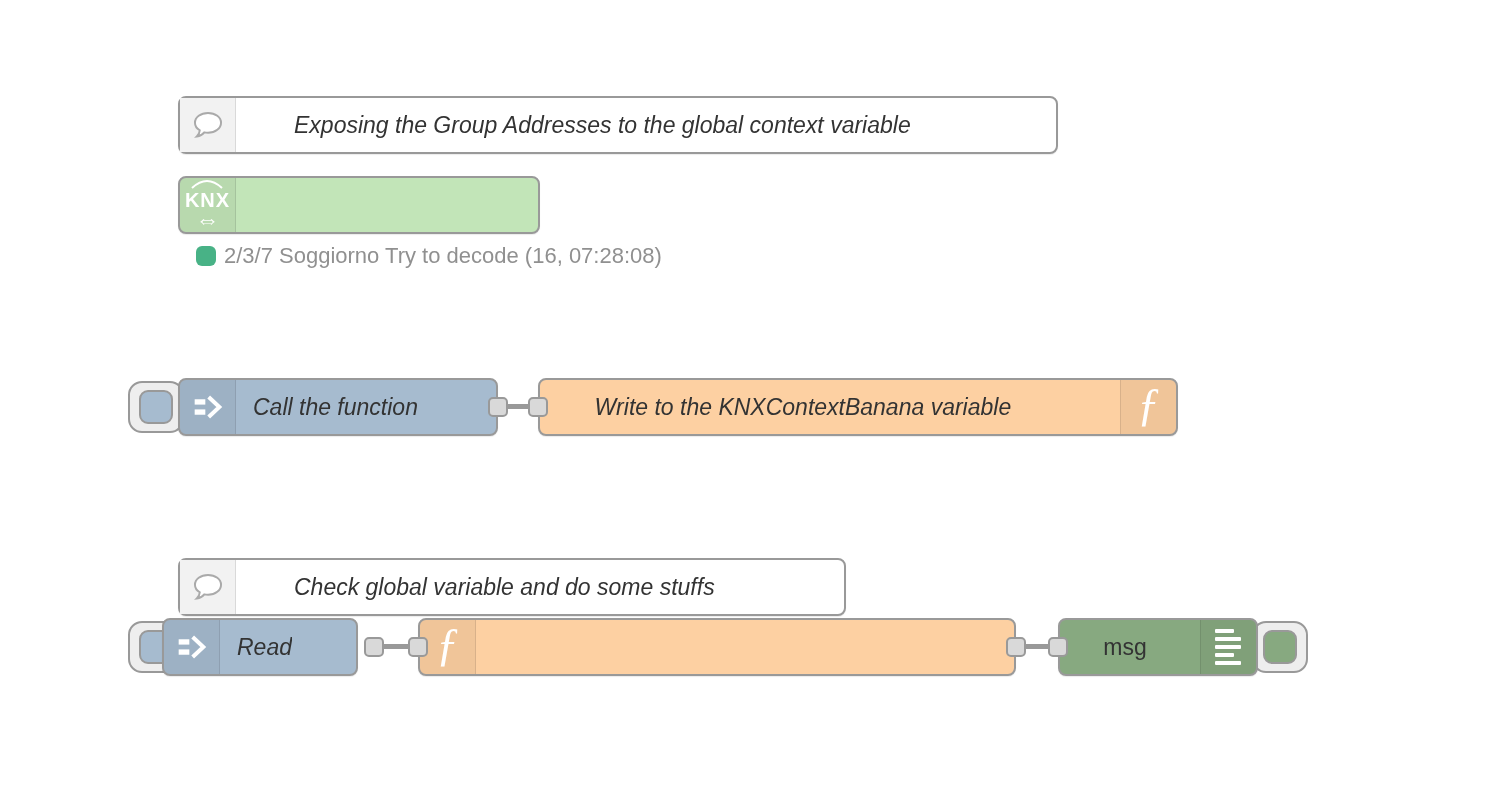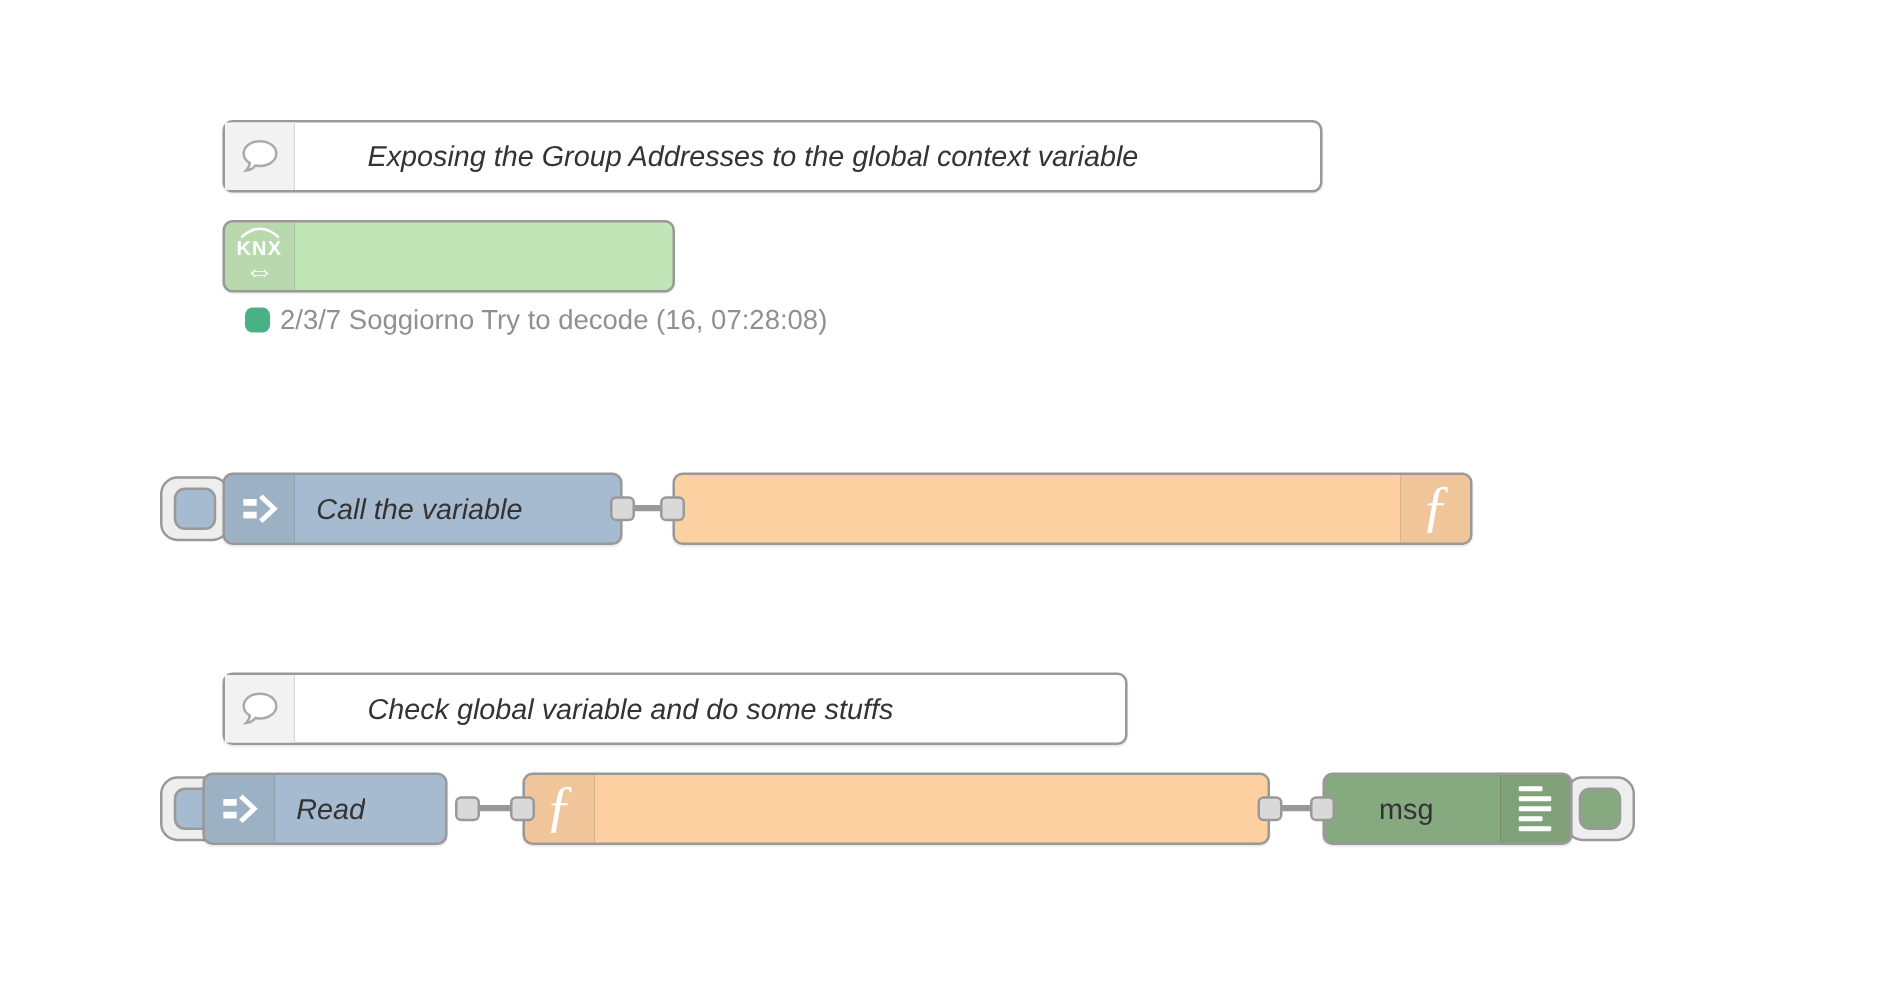--- a/index.html
+++ b/index.html
@@ -95,21 +95,21 @@
   .status-dot{
     width:20px;height:20px;border-radius:6px;
     background:var(--status-dot,#48b286);flex:0 0 auto;
   }
   .status-text{
     margin-left:8px;font-size:22px;color:var(--status-text,#909090);
     white-space:nowrap;
   }
 
   .knx-icon{display:flex;flex-direction:column;align-items:center;line-height:1;}
-  .knx-icon .knx-word{color:#fff;font-weight:bold;font-size:16px;letter-spacing:1px;}
+  .knx-icon .knx-word{color:#fff;font-weight:bold;font-size:20px;letter-spacing:1px;}
   .knx-icon .knx-arrows{color:#fff;font-weight:bold;font-size:24px;margin-top:-2px;}
 </style>
 </head>
 <body>
 
 <div class="canvas">
 
   <div class="node comment" style="left:178px;top:96px;width:880px;">
     <div class="icon-region">
       <svg width="34" height="34" viewBox="0 0 24 24">
@@ -141,33 +141,34 @@
   <div class="btn-inner blue" style="left:139px;top:390px;"></div>
 
   <div class="node inject" style="left:178px;top:378px;width:320px;">
     <div class="icon-region shaded left-edge">
       <svg width="32" height="32" viewBox="0 0 24 24">
         <rect x="2" y="6.2" width="8" height="4" fill="#ffffff"></rect>
         <rect x="2" y="13.8" width="8" height="4" fill="#ffffff"></rect>
         <path d="M12.5 4.5 L20.5 12 L12.5 19.5" fill="none" stroke="#ffffff" stroke-width="3" stroke-linejoin="miter"></path>
       </svg>
     </div>
-    <span class="label italic">Call the variable</span>
+    <span class="label italic">Call the function</span>
   </div>
   <div class="wire" style="left:494px;top:404px;width:52px;"></div>
   <div class="port" style="left:488px;top:397px;"></div>
   <div class="port" style="left:528px;top:397px;"></div>
 
   <div class="node function icon-right" style="left:538px;top:378px;width:640px;">
+    <span class="label italic">Write to the KNXContextBanana variable</span>
     <div class="icon-region shaded right-edge">
       <span class="fn-glyph">ƒ</span>
     </div>
   </div>
 
-  <div class="node comment" style="left:178px;top:538px;width:724px;">
+  <div class="node comment" style="left:178px;top:558px;width:668px;">
     <div class="icon-region">
       <svg width="34" height="34" viewBox="0 0 24 24">
         <path d="M12 3.5 C6.8 3.5 2.8 6.6 2.8 10.4 C2.8 12.6 4.1 14.5 6.2 15.7 C6.1 17.3 5.3 18.9 4.1 20.1 C6.3 19.8 8.2 18.7 9.4 17.2 C10.2 17.4 11.1 17.5 12 17.5 C17.2 17.5 21.2 14.3 21.2 10.4 C21.2 6.6 17.2 3.5 12 3.5 Z" fill="#ffffff" stroke="#aaaaaa" stroke-width="1.4"></path>
       </svg>
     </div>
     <span class="label italic">Check global variable and do some stuffs</span>
   </div>
 
   <div class="btn-outer" style="left:128px;top:621px;"></div>
   <div class="btn-inner blue" style="left:139px;top:630px;"></div>

